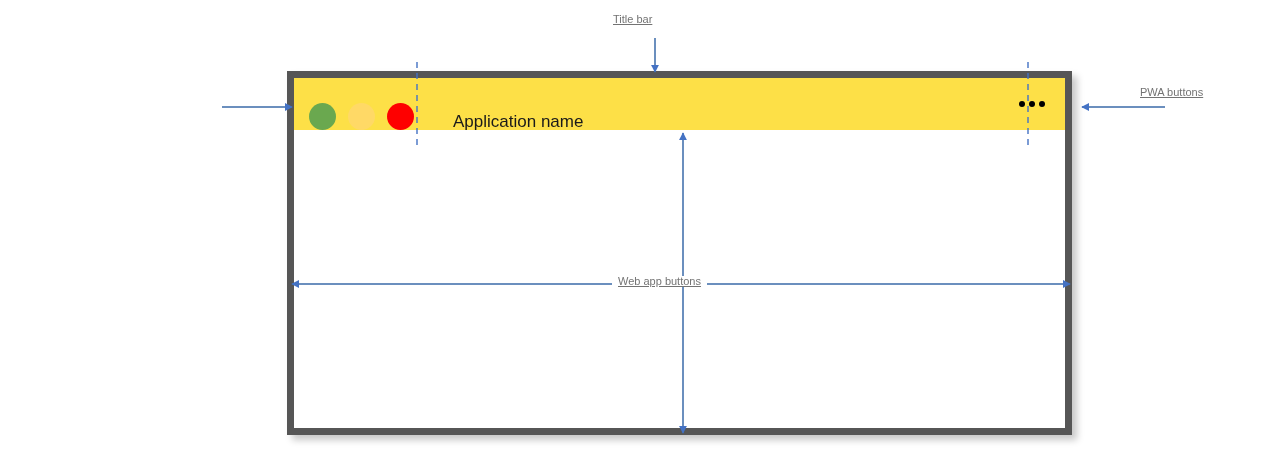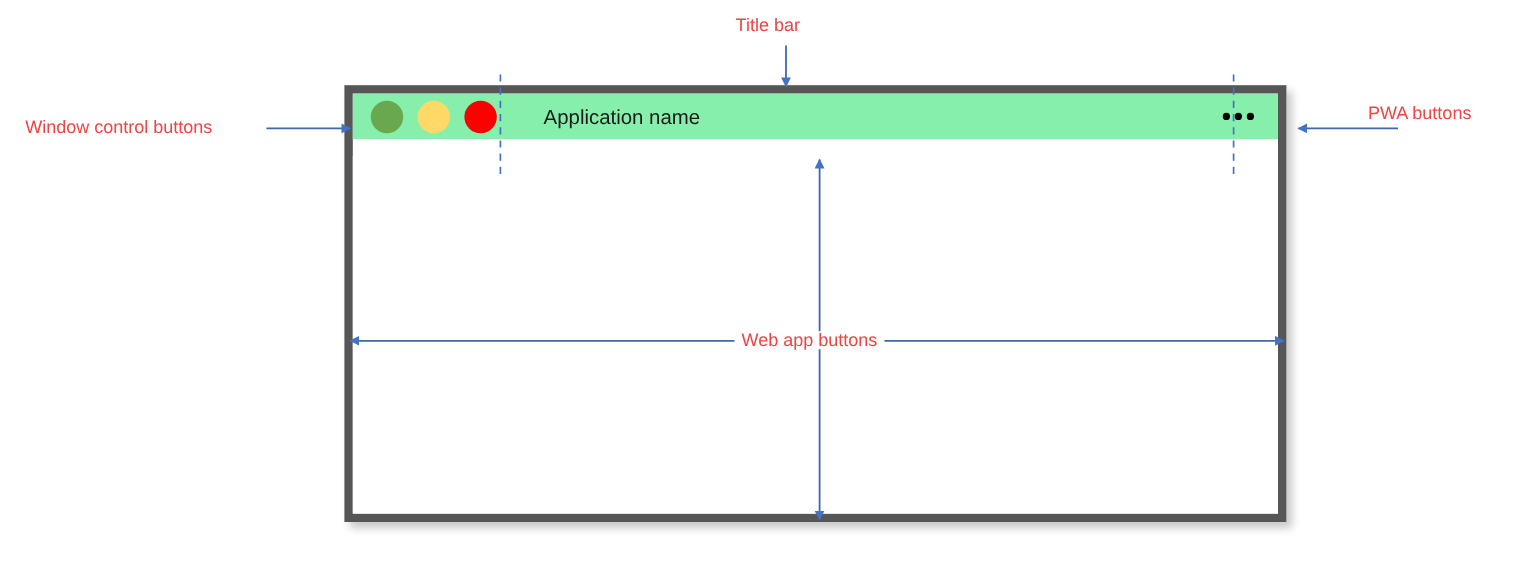--- a/index.html
+++ b/index.html
@@ -41,24 +41,24 @@
     border: 7px solid #565656;
     background: #ffffff;
     box-shadow: 5px 5px 7px rgba(0,0,0,0.22);
   }
 
   .title-bar {
     position: absolute;
     left: 0;
     top: 0;
     right: 0;
-    height: 38px;
-    background: #86efac;
+    height: 52px;
+    background: #fde047;
     display: flex;
-    align-items: center;
+    align-items: flex-end;
   }
 
   .window-controls {
     display: flex;
     align-items: center;
     gap: 12px;
     margin-left: 15px;
   }
   .dot {
     width: 27px;
@@ -98,24 +98,25 @@
     left: 0;
     top: 52px;
     right: 0;
     bottom: 0;
     background: #ffffff;
   }
 
   
   .ann-label {
     position: absolute;
-    font-size: 15px;
+    font-size: 11px;
     line-height: 1;
-    color: #ef4444;
+    color: #737373;
     white-space: nowrap;
+    text-decoration: underline;
   }
   .ann-title-bar        { left: 613px; top: 14px; }
   .ann-window-controls  { left: 21px;  top: 99px; }
   .ann-pwa              { left: 1140px; top: 87px; }
   .ann-web-content      {
     left: 612px; top: 276px;
     background: #ffffff;
     padding: 0 6px;
   }
 </style>
@@ -167,19 +168,18 @@
 
     <line x1="1165" y1="107" x2="1082" y2="107" stroke="#3a6aa8" stroke-width="1.5" marker-end="url(#arrow-end)"></line>
 
     <line x1="292" y1="284" x2="1070" y2="284" stroke="#3a6aa8" stroke-width="1.5" marker-start="url(#arrow-start)" marker-end="url(#arrow-end)"></line>
 
     <line x1="683" y1="133" x2="683" y2="433" stroke="#3a6aa8" stroke-width="1.5" marker-start="url(#arrow-start)" marker-end="url(#arrow-end)"></line>
   </svg>
 
   <div class="ann-label ann-title-bar">Title bar</div>
 
-  <div class="ann-label ann-window-controls">Window control buttons</div>
 
   <div class="ann-label ann-pwa">PWA buttons</div>
 
   <div class="ann-label ann-web-content">Web app buttons</div>
 
 </div>
 
 </body></html>

